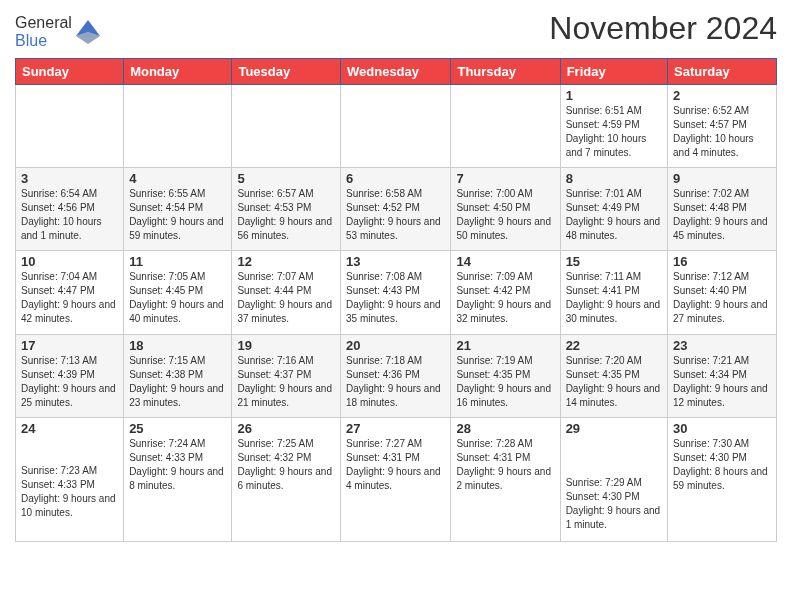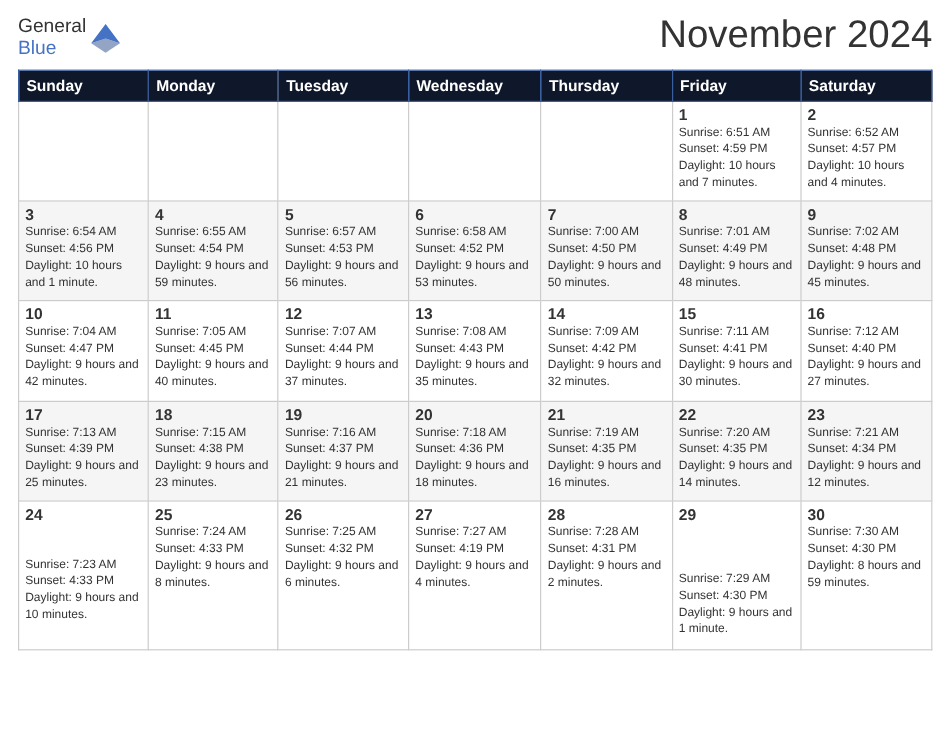--- a/index.html
+++ b/index.html
@@ -47,21 +47,21 @@
     .location-title {
       font-size: 16px;
       color: #555;
     }
     .calendar {
       width: 100%;
       border-collapse: collapse;
       flex: 1;
     }
     .calendar th {
-      background-color: #0f172a;
+      background-color: #ef4444;
       color: #fff;
       text-align: left;
       padding: 5px 6px;
       font-size: 13px;
       font-weight: bold;
       border: 1px solid #3a5fa0;
     }
     .calendar td {
       border: 1px solid #ccc;
       vertical-align: top;
@@ -289,21 +289,21 @@
           </td>
           <td>
             <span class="day-num">26</span>
             <div class="day-info" style="white-space: pre-line;">Sunrise: 7:25 AM
 Sunset: 4:32 PM
 Daylight: 9 hours and 6 minutes.</div>
           </td>
           <td>
             <span class="day-num">27</span>
             <div class="day-info" style="white-space: pre-line;">Sunrise: 7:27 AM
-Sunset: 4:19 PM
+Sunset: 4:31 PM
 Daylight: 9 hours and 4 minutes.</div>
           </td>
           <td>
             <span class="day-num">28</span>
             <div class="day-info" style="white-space: pre-line;">Sunrise: 7:28 AM
 Sunset: 4:31 PM
 Daylight: 9 hours and 2 minutes.</div>
           </td>
           <td>
             <span class="day-num">29</span>

